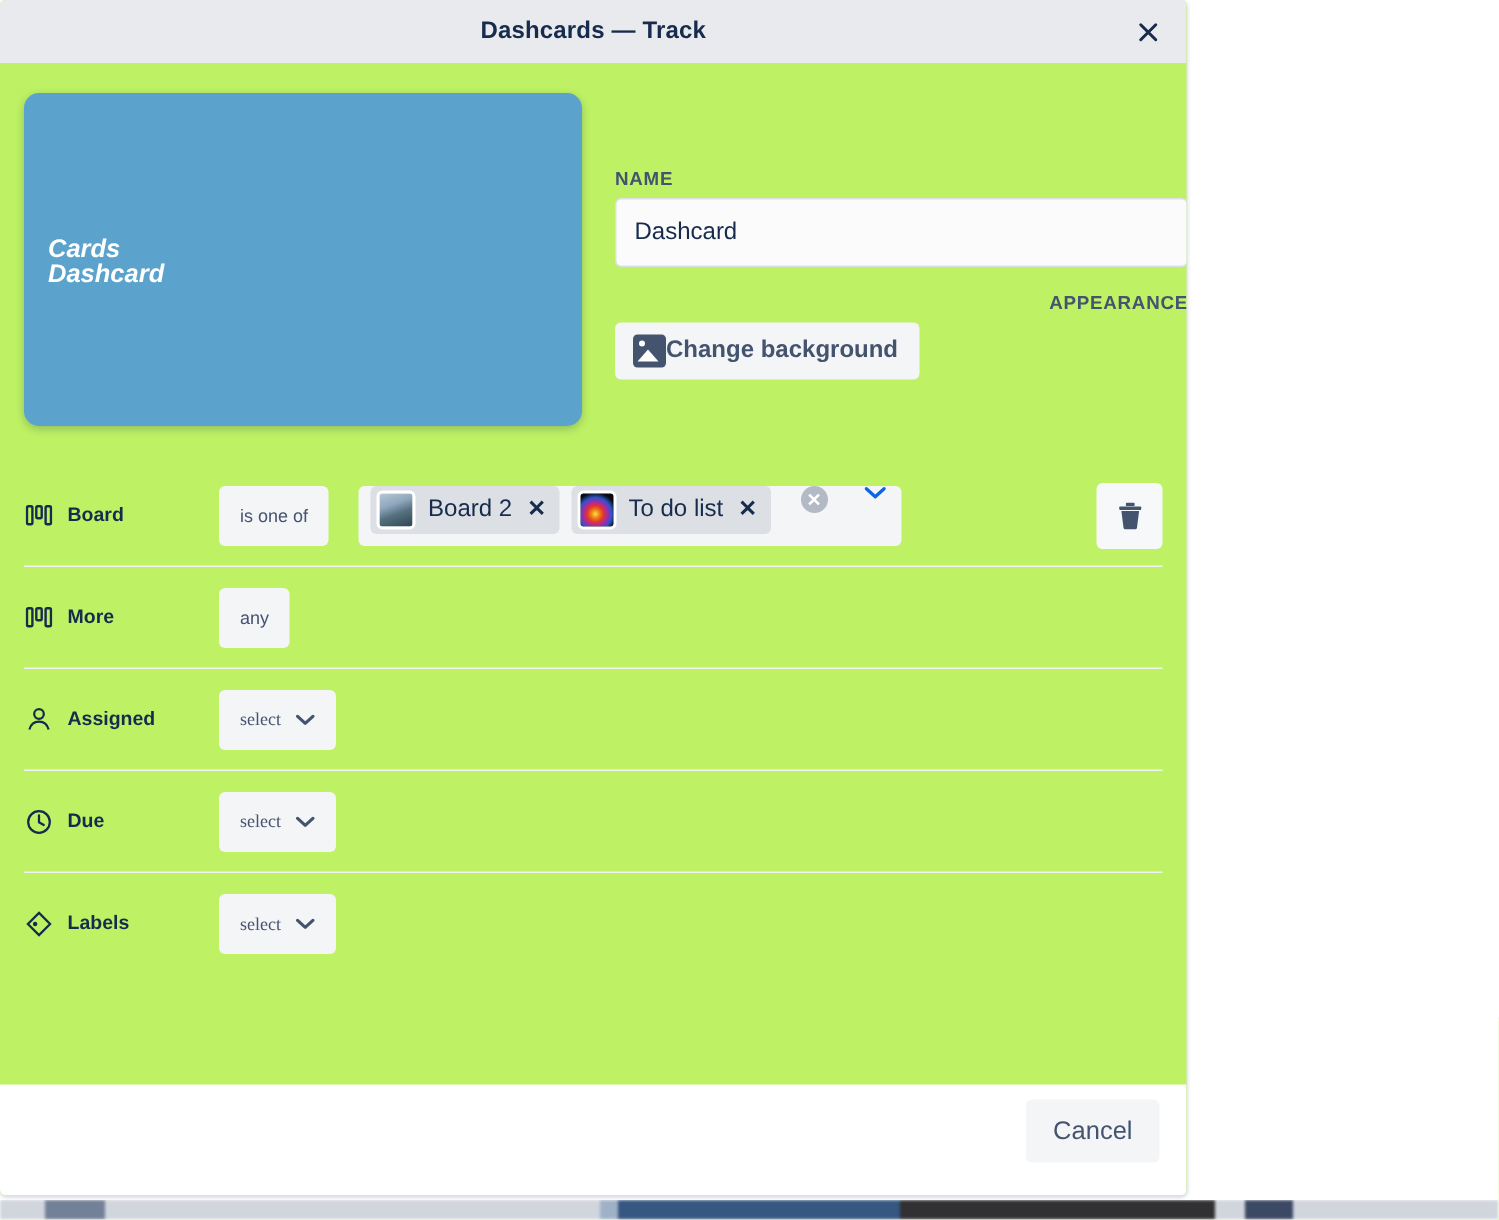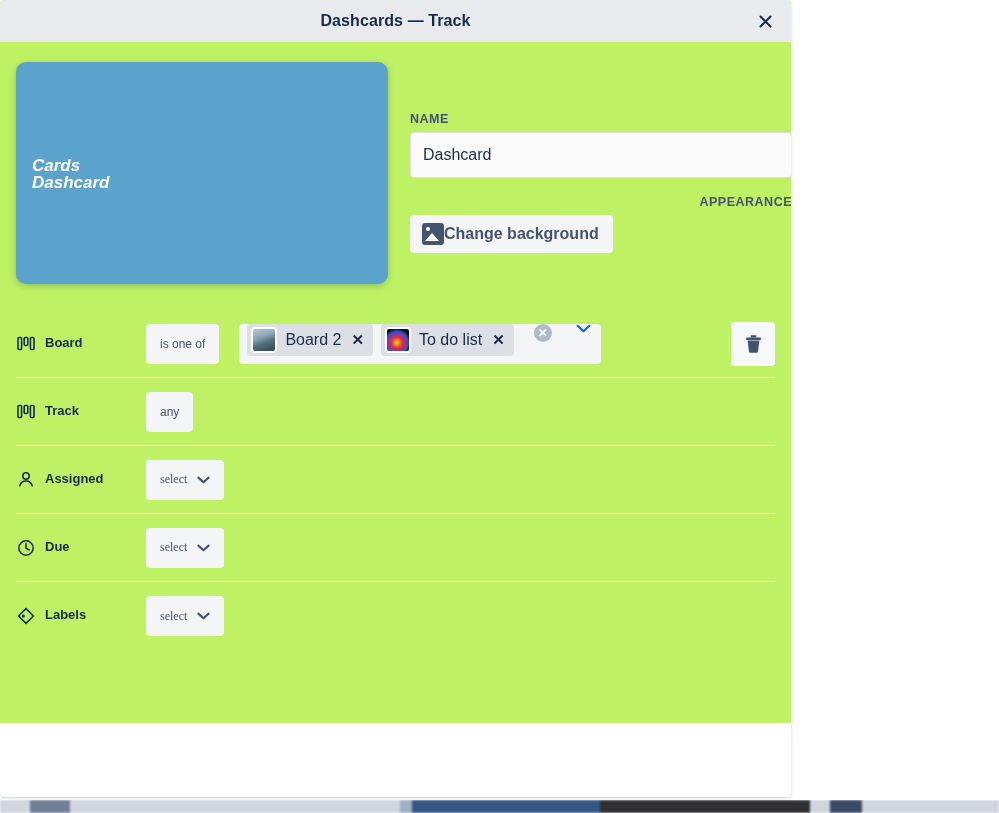--- a/index.html
+++ b/index.html
@@ -491,21 +491,21 @@
 
         <div class="filter-row">
           <div class="row-label">
             <span class="row-icon">
               <svg width="18" height="15" viewBox="0 0 18 15" fill="none" stroke="currentColor" stroke-width="1.6">
                 <rect x="1" y="1.5" width="3.6" height="12" rx="1"></rect>
                 <rect x="7.2" y="1.5" width="3.6" height="8" rx="1"></rect>
                 <rect x="13.4" y="1.5" width="3.6" height="12" rx="1"></rect>
               </svg>
             </span>
-            <span>Track</span>
+            <span>More</span>
           </div>
           <div class="pill">
             <span>any</span>
           </div>
         </div>
 
         <div class="filter-row">
           <div class="row-label">
             <span class="row-icon">
               <svg width="18" height="17" viewBox="0 0 18 17" fill="none" stroke="currentColor" stroke-width="1.5">
@@ -561,17 +561,18 @@
               <svg width="13" height="8" viewBox="0 0 13 8" fill="none" stroke="currentColor" stroke-width="2.1" stroke-linecap="round" stroke-linejoin="round">
                 <path d="M1.4 1.6 L6.5 6.2 L11.6 1.6"></path>
               </svg>
             </span>
           </div>
         </div>
       </div>
 
 
       <div class="modal-footer">
+        <button class="btn btn-cancel">Cancel</button>
       </div>
 
     </div>
   </div>
 </div>
 
 </body></html>

